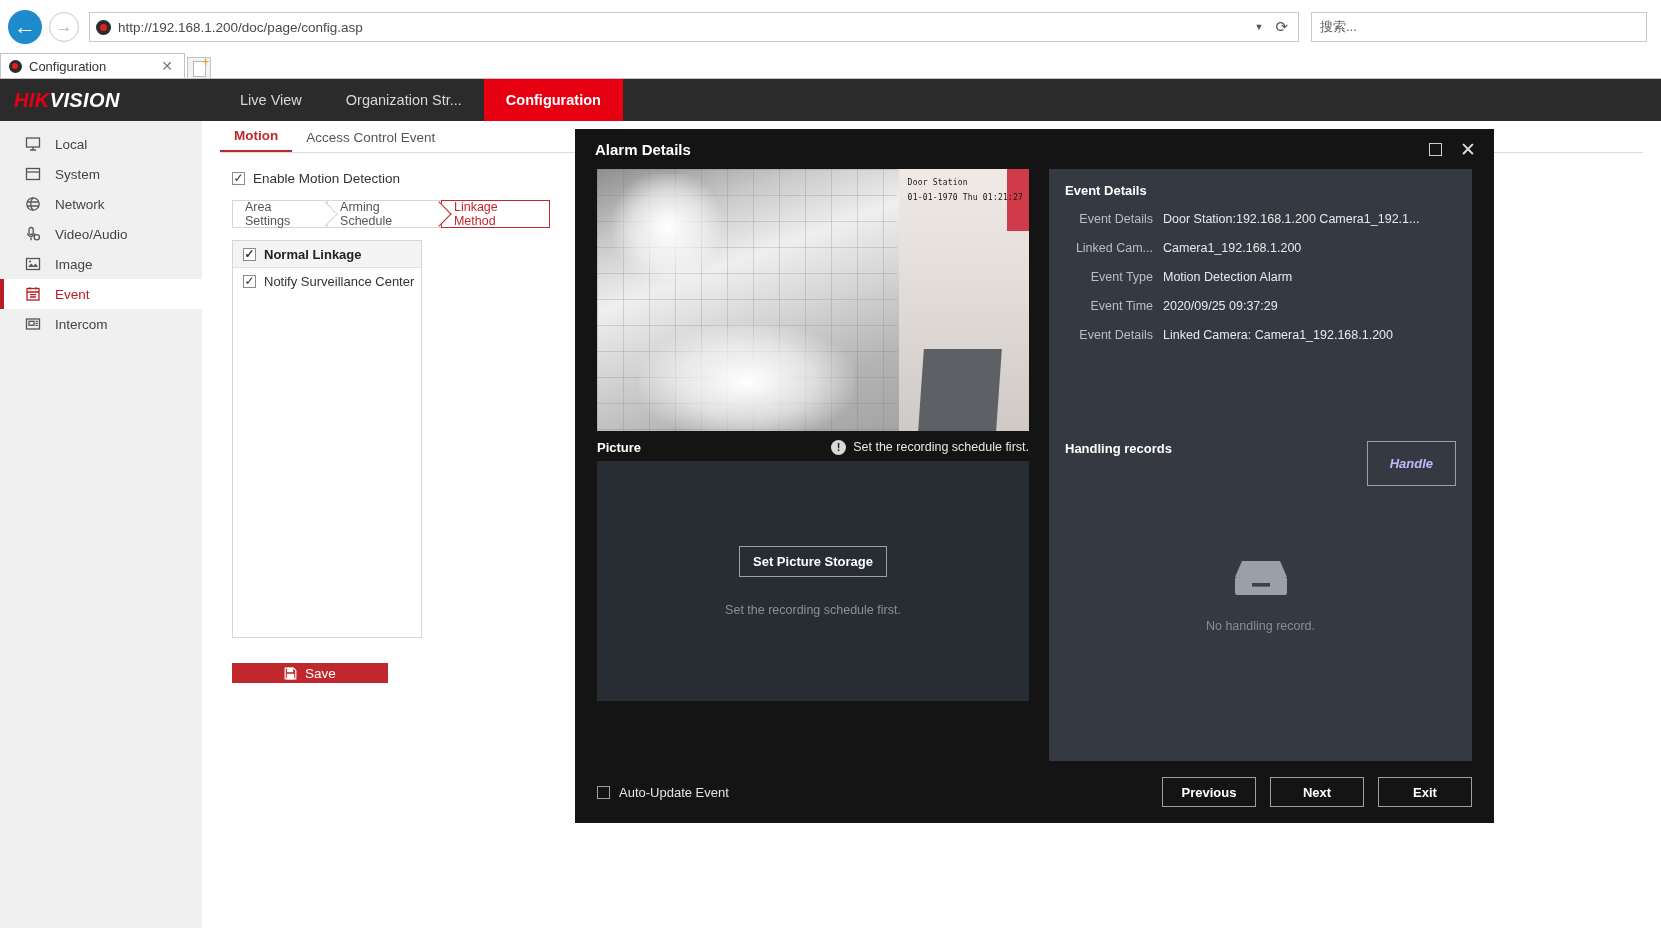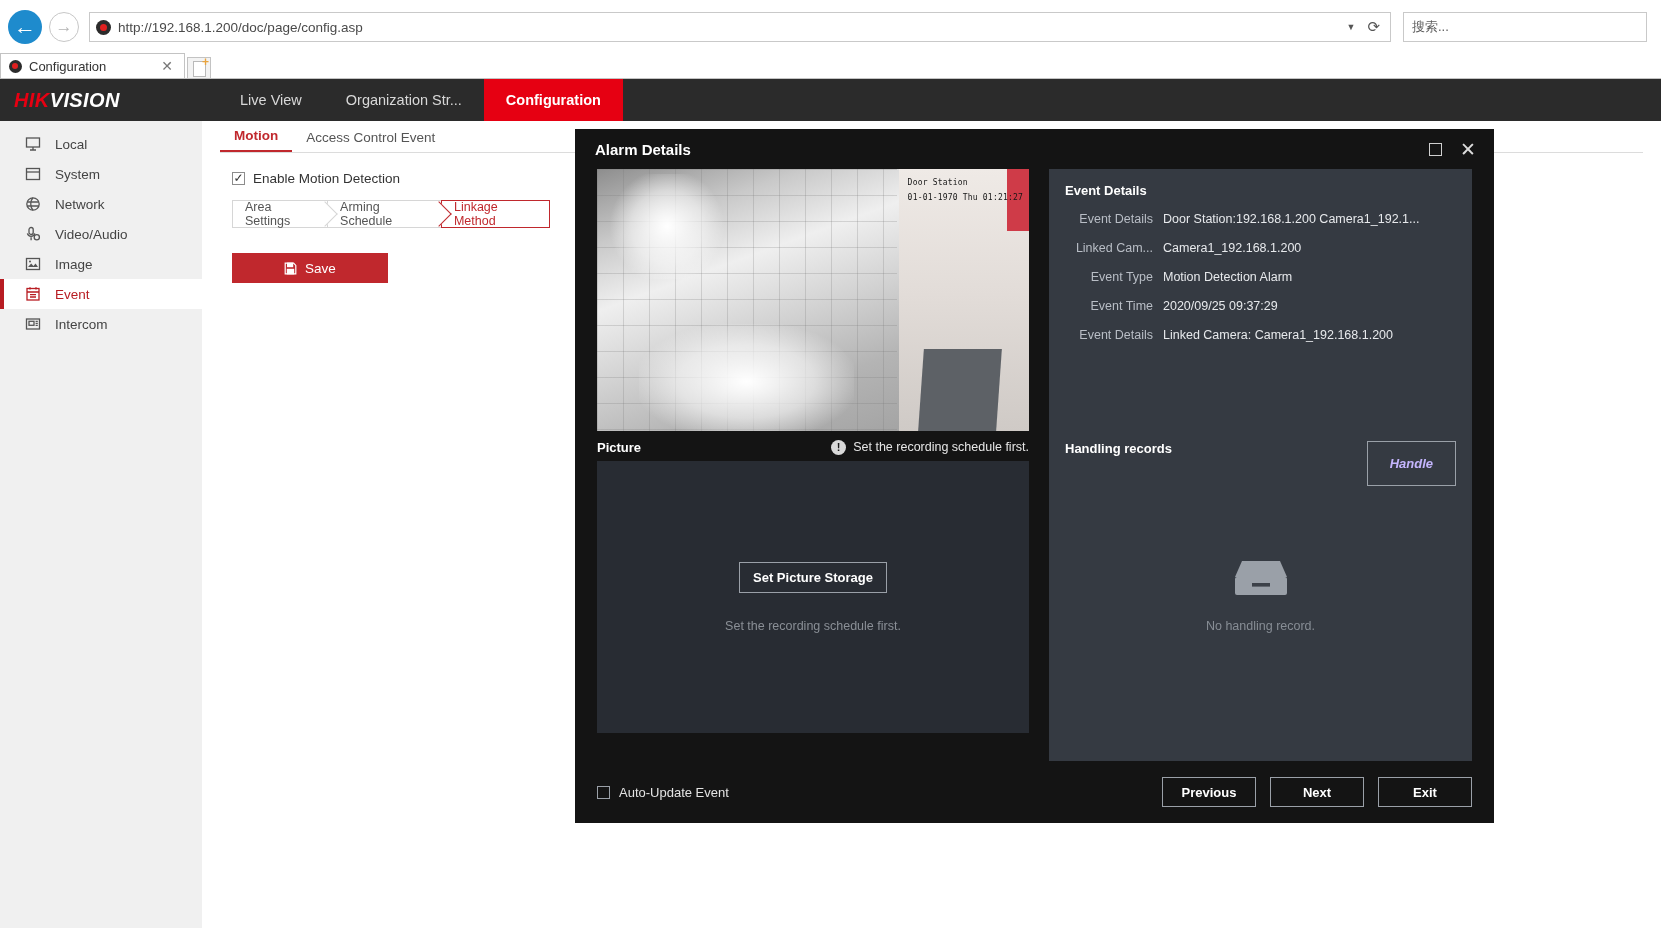--- a/index.html
+++ b/index.html
@@ -44,21 +44,21 @@
     width: 7px; height: 7px; border-radius: 50%; background: #e02020;
   }
   .addr-text { font-size: 13.5px; color: #4a4a4a; white-space: nowrap; }
   .addr-right {
     margin-left: auto; display: flex; align-items: center; gap: 12px;
     color: #7a7a7a; font-size: 12px; padding-right: 4px;
   }
   .caret-down { font-size: 9px; color: #555; }
   .reload-ico { font-size: 15px; color: #555; }
   .search-box {
-    width: 244px; height: 30px; margin-left: 12px; margin-right: 8px;
+    width: 336px; height: 30px; margin-left: 12px; margin-right: 8px;
     border: 1px solid #c9c9c9; background: #fff;
     display: flex; align-items: center; padding: 0 8px;
     font-size: 13px; color: #5c5c5c;
   }
 
   .tab-row {
     height: 25px; display: flex; align-items: flex-end;
     border-bottom: 1px solid #c3c3c3; background: #ffffff;
   }
   .tab {
@@ -177,21 +177,21 @@
     height: 27px; background: #f4f4f4; border-bottom: 1px solid #e2e2e2;
     display: flex; align-items: center; gap: 8px; padding-left: 10px;
     font-size: 13px; font-weight: bold; color: #222;
   }
   .linkage-item {
     height: 27px; display: flex; align-items: center; gap: 8px;
     padding-left: 10px; font-size: 13px; color: #333;
   }
 
   .save-btn {
-    margin-top: 25px; width: 156px; height: 30px;
+    margin-top: 25px; width: 156px; height: 20px;
     background: #c0282d; color: #fff; border: none;
     display: flex; align-items: center; justify-content: center; gap: 8px;
     font-size: 13.5px; font-family: inherit;
   }
   .save-ico { width: 13px; height: 13px; }
 
   
   .modal {
     position: absolute; left: 373px; top: 8px;
     width: 919px; height: 694px;
@@ -272,21 +272,21 @@
   .warn-wrap {
     margin-left: auto; display: flex; align-items: center; gap: 7px;
     font-weight: normal; font-size: 12.5px; color: #e6e6e6;
   }
   .warn-ico {
     width: 15px; height: 15px; border-radius: 50%; background: #d9d9d9;
     color: #1b1b1b; font-size: 11px; font-weight: bold;
     display: flex; align-items: center; justify-content: center; flex: none;
   }
   .pic-box {
-    width: 432px; height: 272px; background: #282c33;
+    width: 432px; height: 240px; background: #282c33;
     display: flex; flex-direction: column;
     align-items: center; justify-content: center; gap: 26px;
   }
   .ghost-btn {
     border: 1px solid #9aa0a8; background: transparent; color: #ffffff;
     font-size: 13px; font-weight: bold; padding: 7px 13px;
     font-family: inherit;
   }
   .pic-note { font-size: 12.5px; color: #8a8f96; }
 
@@ -474,20 +474,30 @@
         </div>
         <div class="step arr-red">
           <span>Arming Schedule</span>
           <span class="arr"></span>
         </div>
         <div class="step active">
           <span>Linkage Method</span>
         </div>
       </div>
 
+      <div class="linkage-box">
+        <div class="linkage-head">
+          <span class="cbox checked"></span>
+          <span>Normal Linkage</span>
+        </div>
+        <div class="linkage-item">
+          <span class="cbox checked"></span>
+          <span>Notify Surveillance Center</span>
+        </div>
+      </div>
 
       <button class="save-btn">
         <span class="save-ico">
           <svg width="13" height="13" viewBox="0 0 13 13" fill="none" stroke="#fff" stroke-width="1.2">
             <path d="M1.2 1.2h8.4l2.2 2.2v8.4H1.2z"></path>
               <rect x="3.6" y="1.2" width="5" height="3.4" fill="#fff"></rect>
               <rect x="3.4" y="7.4" width="6.2" height="4.4" fill="#fff"></rect>
           </svg>
         </span>
         <span>Save</span>

